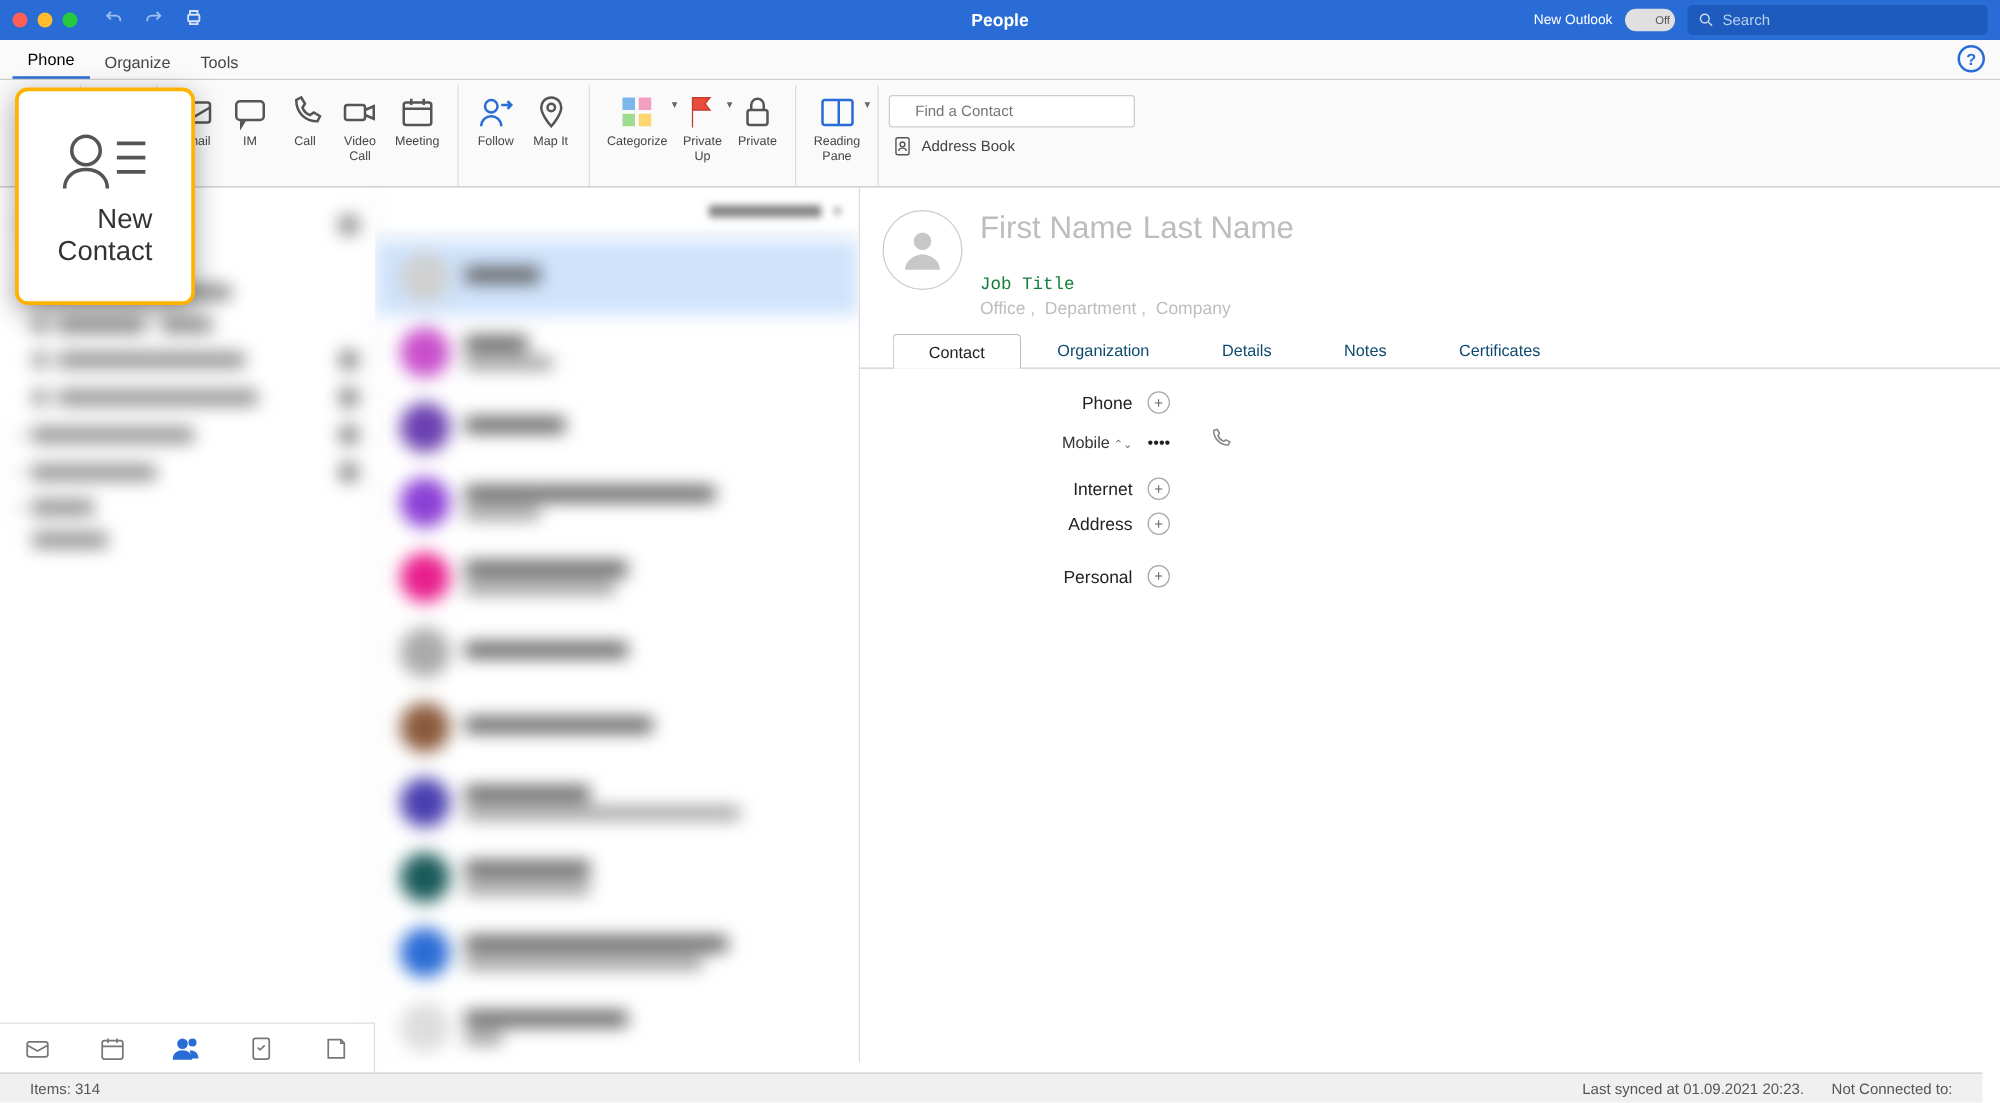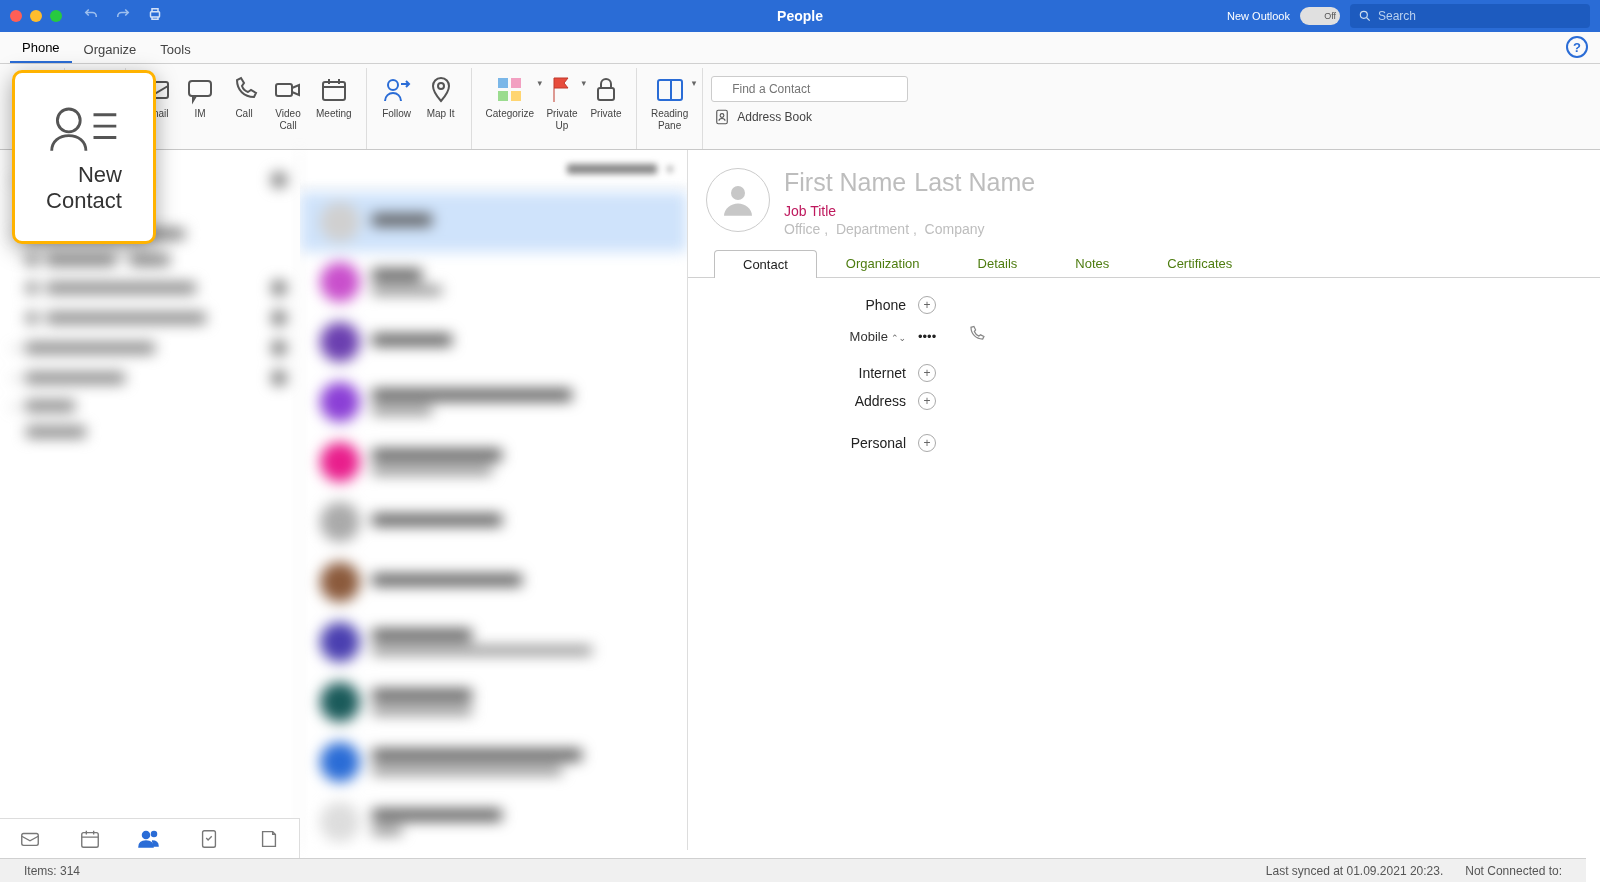--- a/index.html
+++ b/index.html
@@ -65,24 +65,24 @@
   .cl-l1 { height: 12px; background: #555; border-radius: 2px; margin-bottom: 5px; }
   .cl-l2 { height: 9px; background: #888; border-radius: 2px; }
 
   
   .detail { flex: 1; display: flex; flex-direction: column; }
   .d-head { display: flex; align-items: flex-start; padding: 18px 18px 8px; gap: 14px; }
   .d-avatar { width: 64px; height: 64px; border-radius: 50%; border: 1px solid #ccc; display: flex; align-items: center; justify-content: center; }
   .d-avatar svg { width: 42px; height: 42px; fill: #c7c7c7; }
   .d-names { display: flex; gap: 8px; }
   .d-names span { font-size: 25px; color: #bdbdbd; font-weight: 400; }
-  .d-job { font-size: 14px; color: #be185d; margin-top: 6px; }
+  .d-job { font-size: 14px; color: #15803d; margin-top: 23px; font-family: Liberation Mono, monospace; }
   .d-comp { font-size: 14px; color: #bdbdbd; margin-top: 2px; }
   .d-tabs { display: flex; border-bottom: 1px solid #d0d0d0; padding-left: 26px; margin-top: 4px; }
-  .d-tab { padding: 6px 28px; font-size: 13px; color: #4d7c0f; border: 1px solid transparent; border-bottom: none; border-radius: 4px 4px 0 0; }
+  .d-tab { padding: 6px 28px; font-size: 13px; color: #0c4a6e; border: 1px solid transparent; border-bottom: none; border-radius: 4px 4px 0 0; }
   .d-tab.active { border-color: #c0c0c0; background: #fff; color: #222; position: relative; top: 1px; }
 
   .d-body { padding: 18px 20px; }
   .d-section { display: flex; align-items: center; margin-bottom: 10px; }
   .d-label { width: 210px; text-align: right; font-size: 14px; color: #222; font-weight: 500; padding-right: 12px; }
   .d-plus { width: 18px; height: 18px; border: 1px solid #aaa; border-radius: 50%; display: flex; align-items: center; justify-content: center; font-size: 12px; color: #666; cursor: pointer; }
   .d-row { display: flex; align-items: center; margin: 4px 0 16px; }
   .d-sublabel { width: 210px; text-align: right; font-size: 13px; color: #333; padding-right: 12px; }
   .d-sublabel .arr { font-size: 9px; color: #666; margin-left: 3px; }
   .d-val { font-size: 13px; color: #222; }

